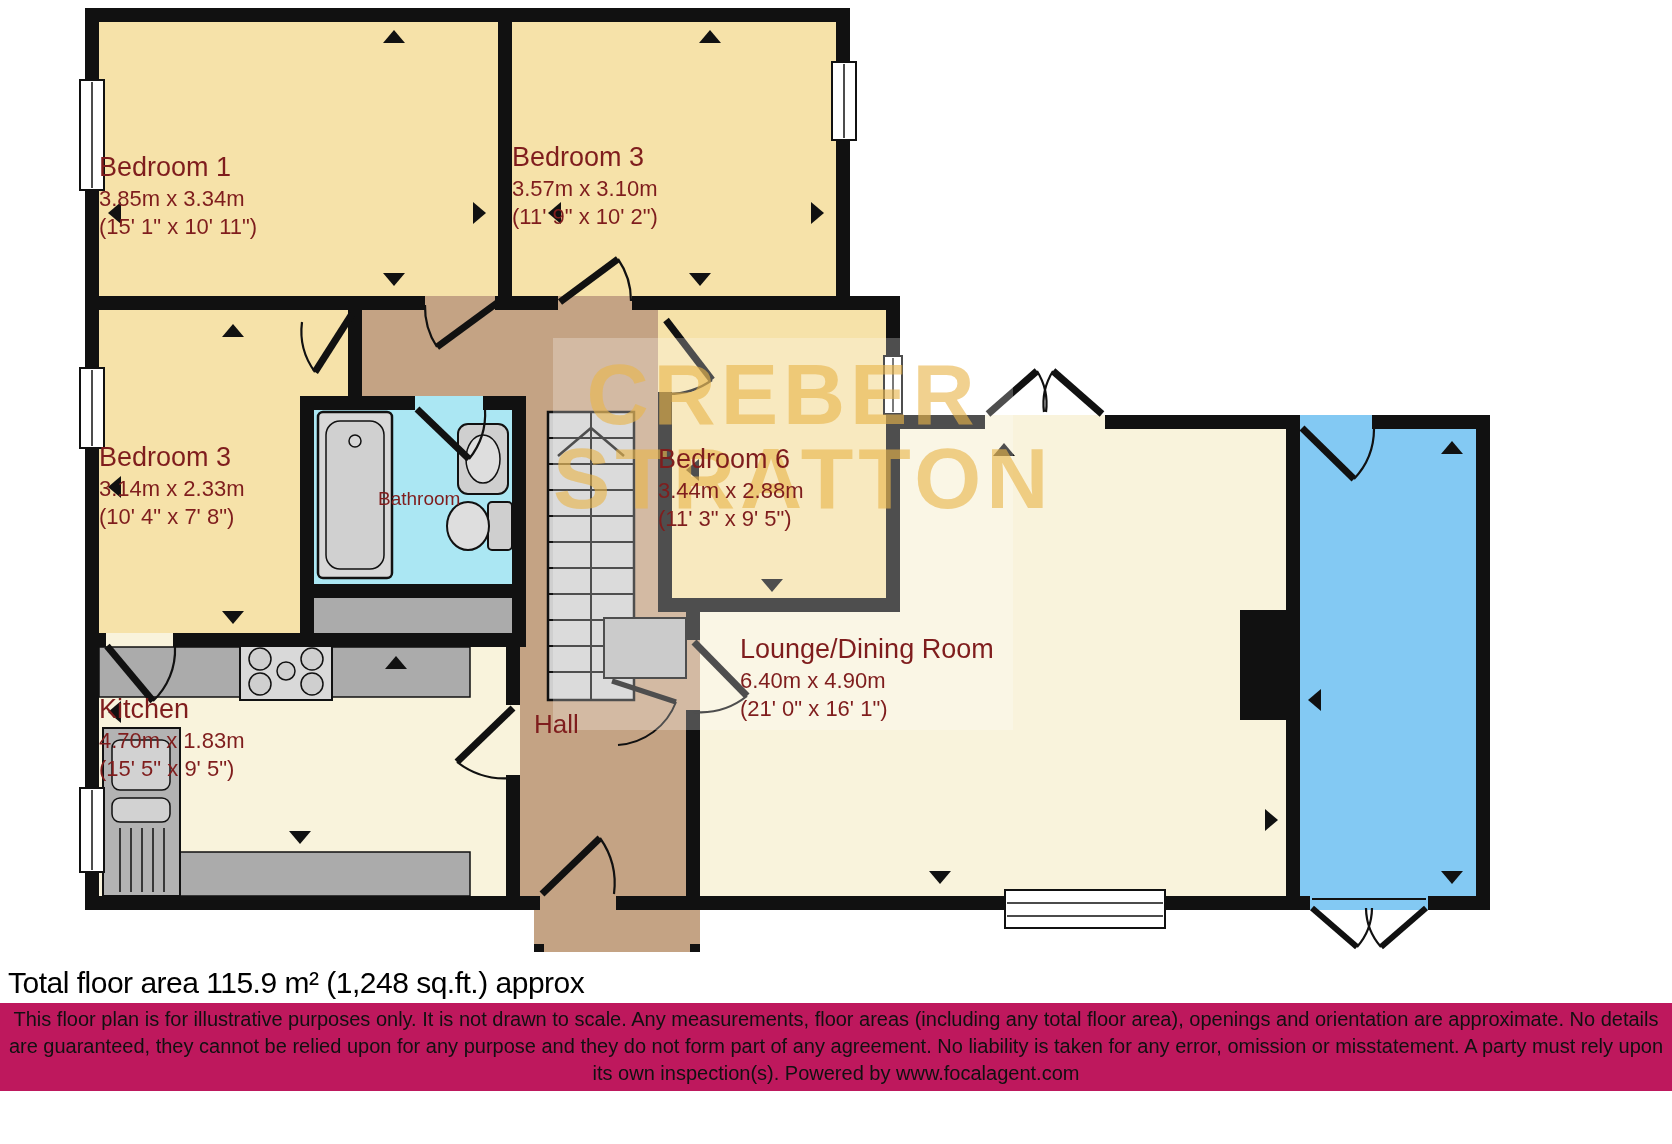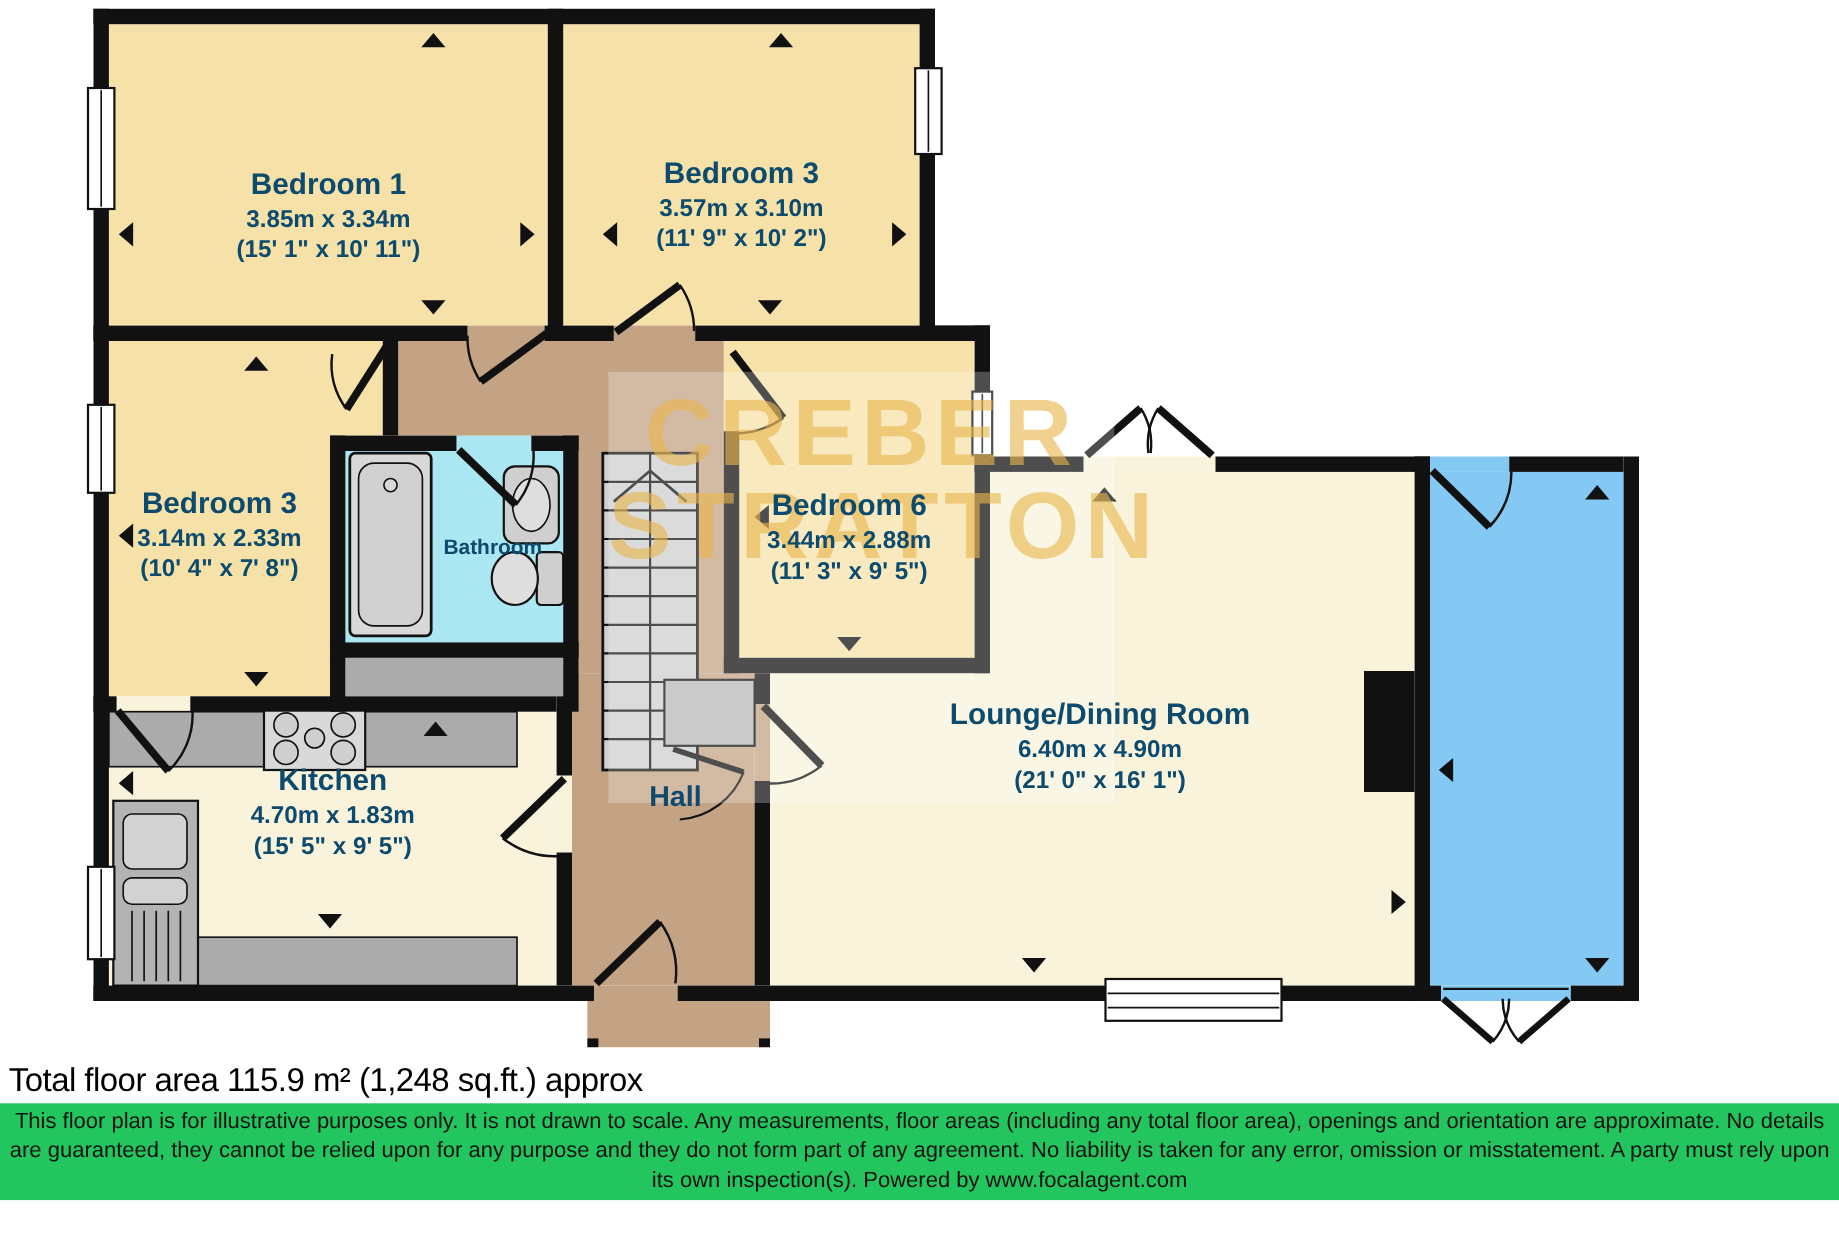--- a/index.html
+++ b/index.html
@@ -5,29 +5,29 @@
   html,body{margin:0;padding:0;background:#fff;}
   body{width:1672px;height:1144px;position:relative;overflow:hidden;
        font-family:"Liberation Sans",sans-serif;}
   .plan{position:absolute;left:0;top:0;width:1672px;height:960px;}
   .plan svg{position:absolute;left:0;top:0;}
   .watermark{position:absolute;left:553px;top:338px;width:460px;height:392px;
        background:rgba(255,255,255,.26);z-index:2;text-align:center;
        padding-top:14px;box-sizing:border-box;pointer-events:none;}
   .wm-line{font-size:86px;font-weight:bold;letter-spacing:5px;line-height:.98;
        color:rgba(233,181,74,.62);}
-  .room-label{position:absolute;z-index:3;text-align:center;color:#0c4a6e;line-height:1.28;font-weight:bold;}
+  .room-label{position:absolute;z-index:3;text-align:left;color:#7f1d1d;line-height:1.28;}
   .rl-name{font-size:27px;display:block;}
   .rl-dim{font-size:22px;display:block;}
   .small-name{font-size:19px;}
   .mid-name{font-size:26px;}
   .footer-total{position:absolute;left:8px;top:966px;font-size:30px;color:#000;
        letter-spacing:-.5px;z-index:4;}
   .footer-disclaimer{position:absolute;left:0;top:1003px;width:1672px;height:88px;
-       background:#22c55e;font-size:20px;line-height:27px;text-align:center;
+       background:#be185d;font-size:20px;line-height:27px;text-align:center;
        color:#111;z-index:4;padding-top:3px;box-sizing:border-box;}
 </style>
 </head>
 <body>
 
 <div class="plan">
 <svg width="1672" height="960" viewBox="0 0 1672 960">
 
   <g>
     <rect x="99" y="22" width="399" height="274" fill="#f6e2a9"></rect>

